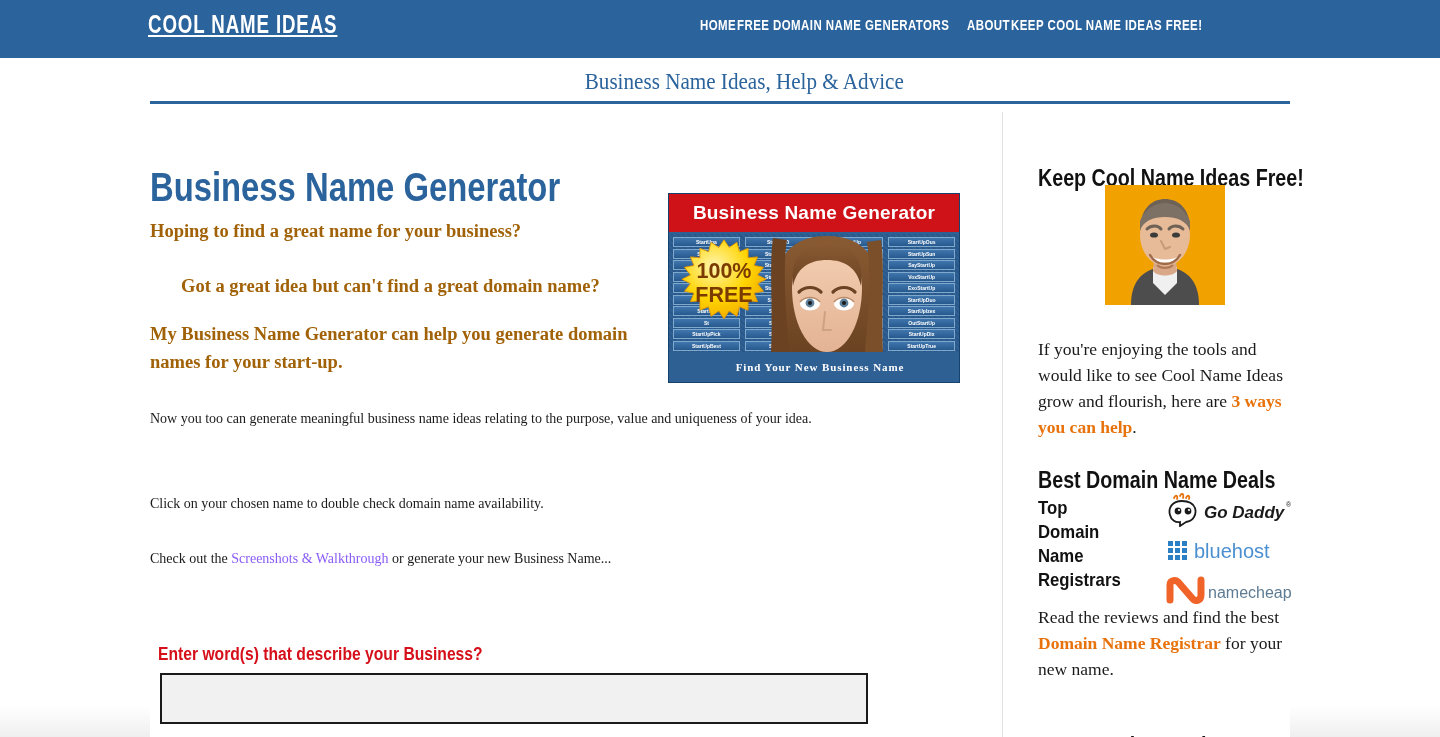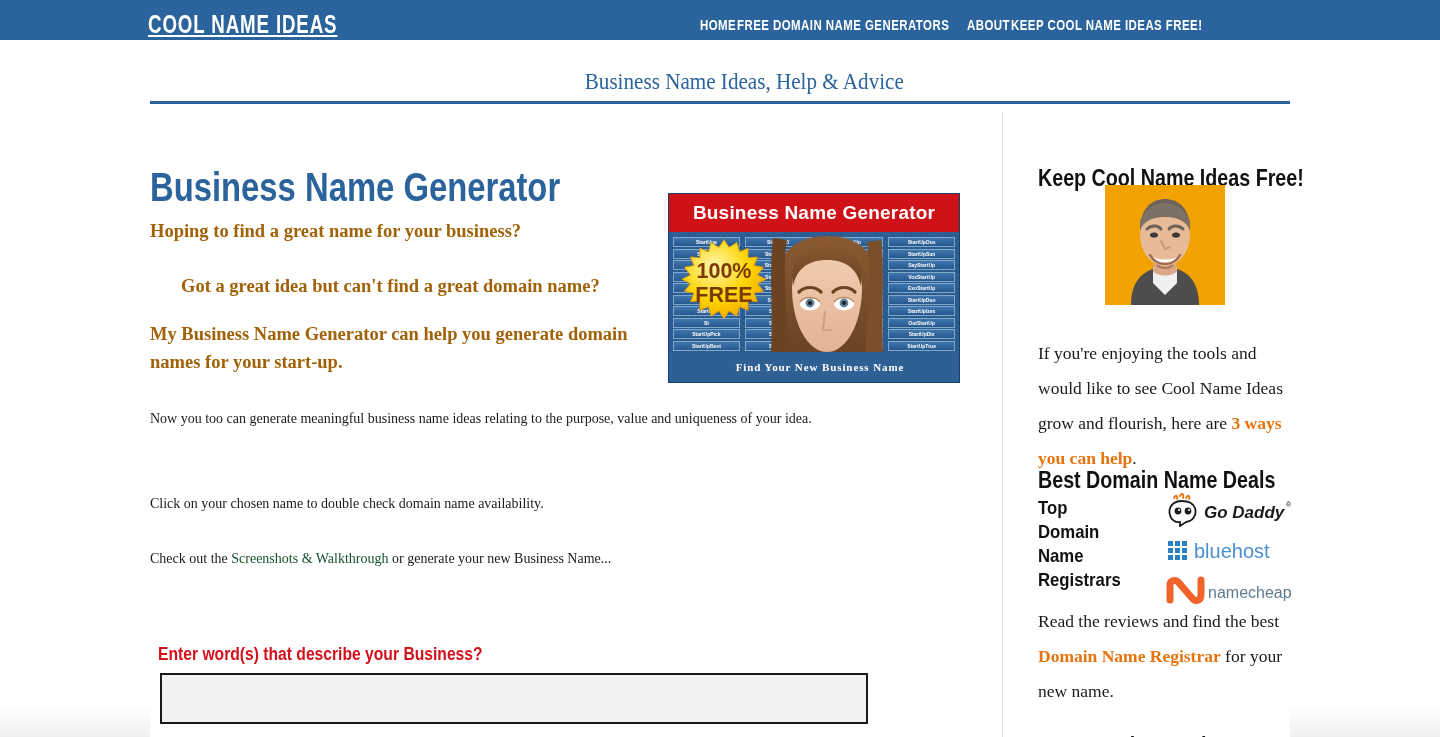--- a/index.html
+++ b/index.html
@@ -7,21 +7,21 @@
     margin: 0; padding: 0;
     width: 1440px; height: 737px;
     overflow: hidden;
     background: #ffffff;
     font-family: "Liberation Serif", serif;
   }
 
   
   .topbar {
     position: absolute; top: 0; left: 0;
-    width: 1440px; height: 40px;
+    width: 1440px; height: 58px;
     background: #2b639c;
     display: flex; align-items: center;
   }
   .brand {
     position: absolute; left: 148px; top: 9px;
     color: #ffffff;
     font-family: "Liberation Sans", sans-serif;
     font-size: 26px;
     font-weight: 700;
     letter-spacing: 1.2px;
@@ -117,21 +117,21 @@
     position: absolute; left: 0;
     font-family: "Liberation Serif", serif;
     font-size: 14px;
     color: #1a1a1a;
     line-height: 30px;
     width: 740px;
   }
   .para-1 { top: 278px; }
   .para-2 { top: 363px; }
   .para-3 { top: 418px; }
-  .link-orange { color: #14532d; text-decoration: none; }
+  .link-orange { color: #8b5cf6; text-decoration: none; }
 
   
   .promo {
     position: absolute; left: 518px; top: 81px;
     width: 292px; height: 190px;
     background: #2f6094;
     overflow: hidden;
     border: 1px solid #16436e;
   }
   .promo-head {
@@ -236,21 +236,21 @@
     width: 120px; height: 120px;
     background: #f2a200;
     overflow: hidden;
   }
   .sb-para {
     position: absolute; left: 0;
     width: 250px;
     font-family: "Liberation Serif", serif;
     font-size: 17.5px;
     color: #1a1a1a;
-    line-height: 35px;
+    line-height: 26px;
   }
   .sb-para-1 { top: 206px; }
   .sb-para-2 { top: 474px; }
   .sb-link { color: #e8720c; font-weight: 700; text-decoration: none; }
 
   .reg-label {
     position: absolute; left: 0; top: 384px;
     width: 105px;
     font-family: "Liberation Sans", sans-serif;
     font-weight: 700;

